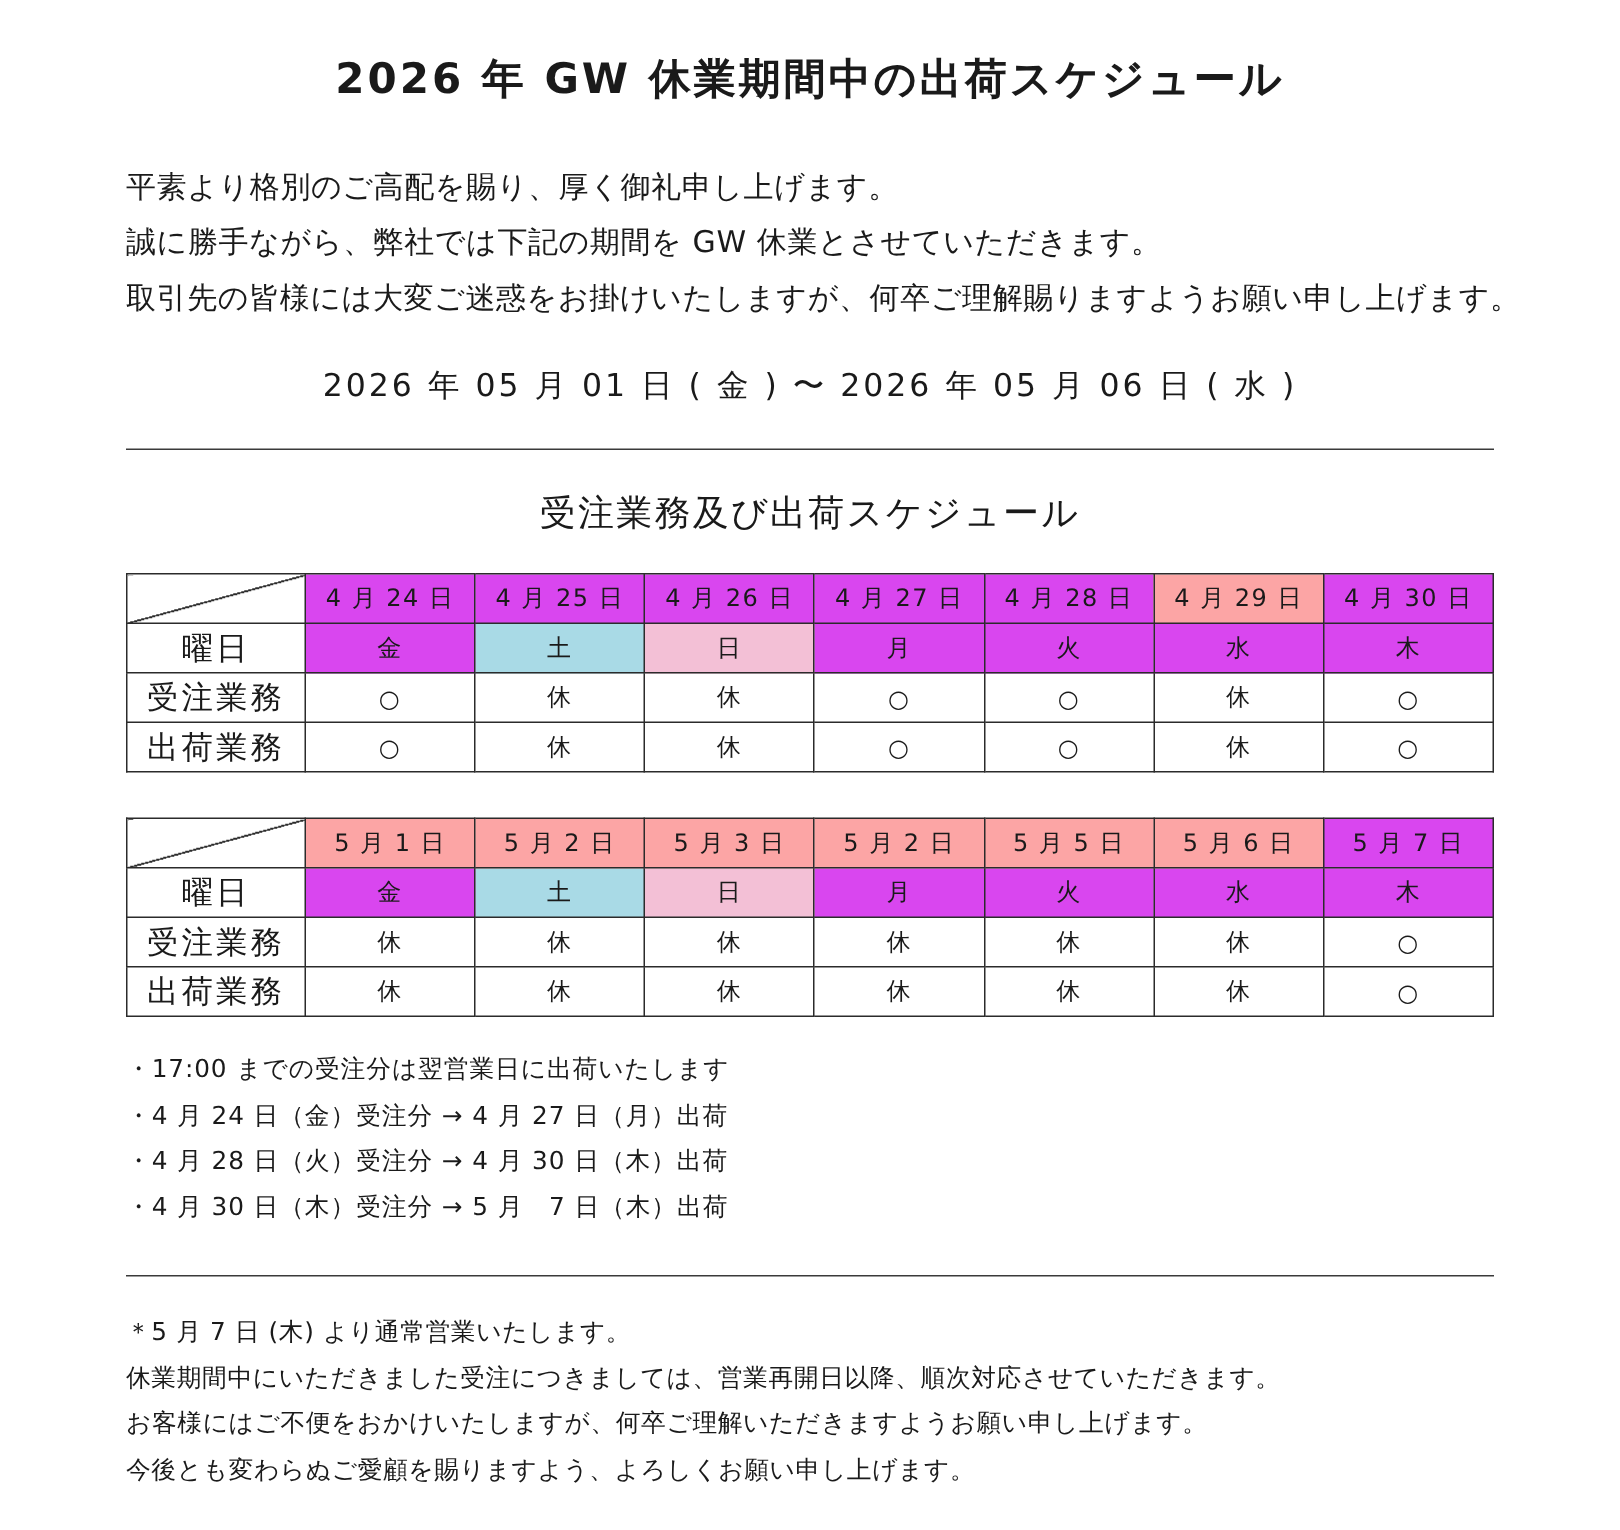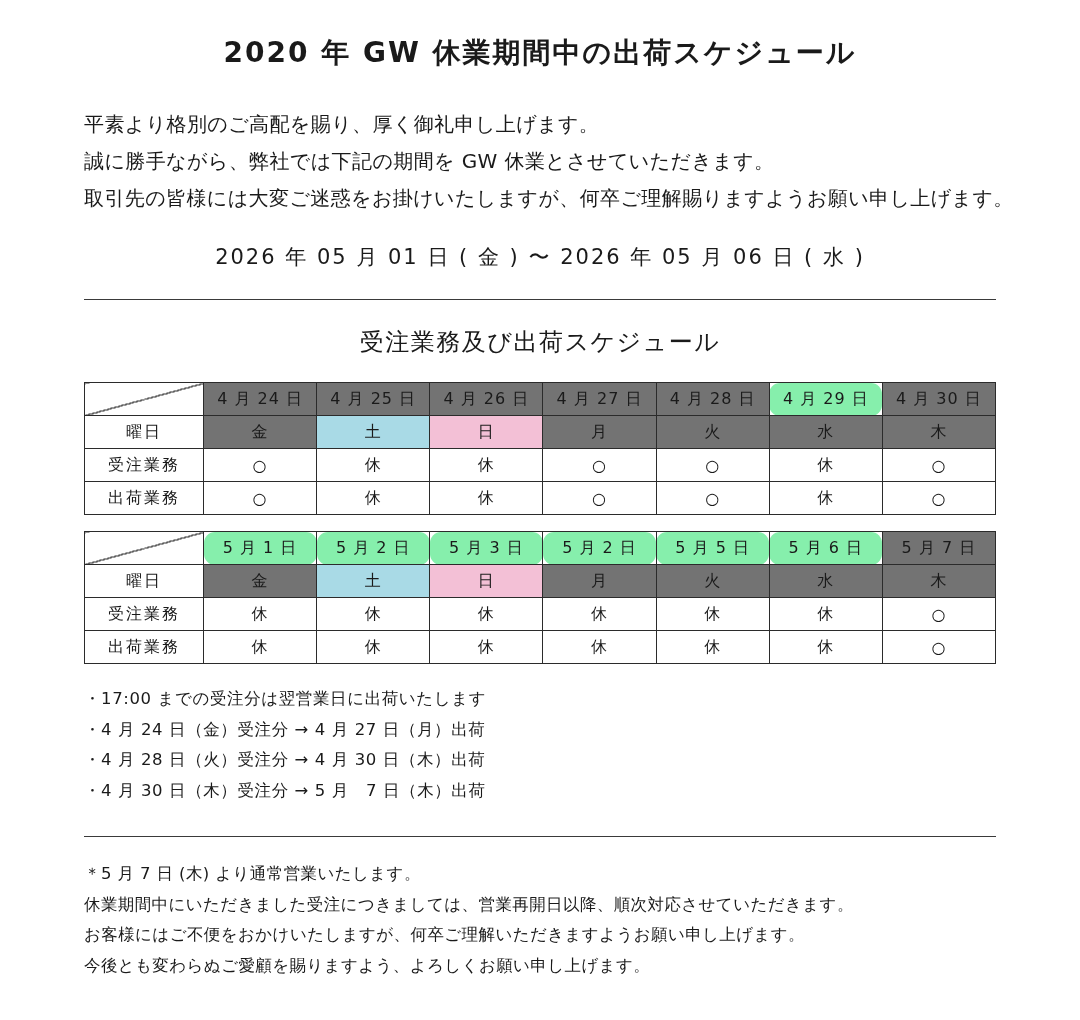--- a/index.html
+++ b/index.html
@@ -67,36 +67,36 @@
     border: 1px solid #2b2b2b;
     height: 32px;
     text-align: center;
     font-size: 16px;
     font-weight: normal;
     letter-spacing: 1px;
     padding: 0;
   }
   table.sched .rowhead {
     width: 118px;
-    font-size: 16px;
+    font-size: 21px;
     letter-spacing: 2px;
     font-family: Liberation Serif, serif;
   }
   .corner {
     position: relative;
     background:
       linear-gradient(to bottom right,
         transparent 0%, transparent calc(50% - 0.6px),
         #2b2b2b calc(50% - 0.6px), #2b2b2b calc(50% + 0.6px),
         transparent calc(50% + 0.6px), transparent 100%);
   }
-  .bg-orange { background: #86efac; border-radius: 11px; }
+  .bg-orange { background: #fca5a5; }
   .bg-blue   { background: #a9dae6; }
   .bg-pink   { background: #f3c0d6; }
-  .bg-white  { background: #737373; }
+  .bg-white  { background: #d946ef; }
 
   .notes {
     margin-top: 20px;
     font-size: 16.5px;
     line-height: 1.85;
     letter-spacing: 0.6px;
   }
   .divider2 {
     border: none;
     border-top: 1px solid #3a3a3a;
@@ -113,21 +113,21 @@
     font-size: 16.5px;
     line-height: 1.85;
     letter-spacing: 0.4px;
   }
 </style>
 </head>
 <body>
 
 <div class="page">
 
-  <h1 class="main-title">2020 年 GW 休業期間中の出荷スケジュール</h1>
+  <h1 class="main-title">2026 年 GW 休業期間中の出荷スケジュール</h1>
 
   <div class="intro">
     <div>平素より格別のご高配を賜り、厚く御礼申し上げます。</div>
     <div>誠に勝手ながら、弊社では下記の期間を GW 休業とさせていただきます。</div>
     <div>取引先の皆様には大変ご迷惑をお掛けいたしますが、何卒ご理解賜りますようお願い申し上げます。</div>
   </div>
 
   <div class="period">2026 年 05 月 01 日 ( 金 ) 〜 2026 年 05 月 06 日 ( 水 )</div>
 
   <hr class="divider">
@@ -172,21 +172,21 @@
         <td>休</td>
         <td>休</td>
         <td>○</td>
         <td>○</td>
         <td>休</td>
         <td>○</td>
       </tr>
     </tbody>
   </table>
 
-  <table class="sched" style="margin-top:16px;">
+  <table class="sched" style="margin-top:30px;">
     <tbody>
       <tr>
         <td class="rowhead corner"></td>
         <td class="bg-orange">5 月 1 日</td>
         <td class="bg-orange">5 月 2 日</td>
         <td class="bg-orange">5 月 3 日</td>
         <td class="bg-orange">5 月 2 日</td>
         <td class="bg-orange">5 月 5 日</td>
         <td class="bg-orange">5 月 6 日</td>
         <td class="bg-white">5 月 7 日</td>

